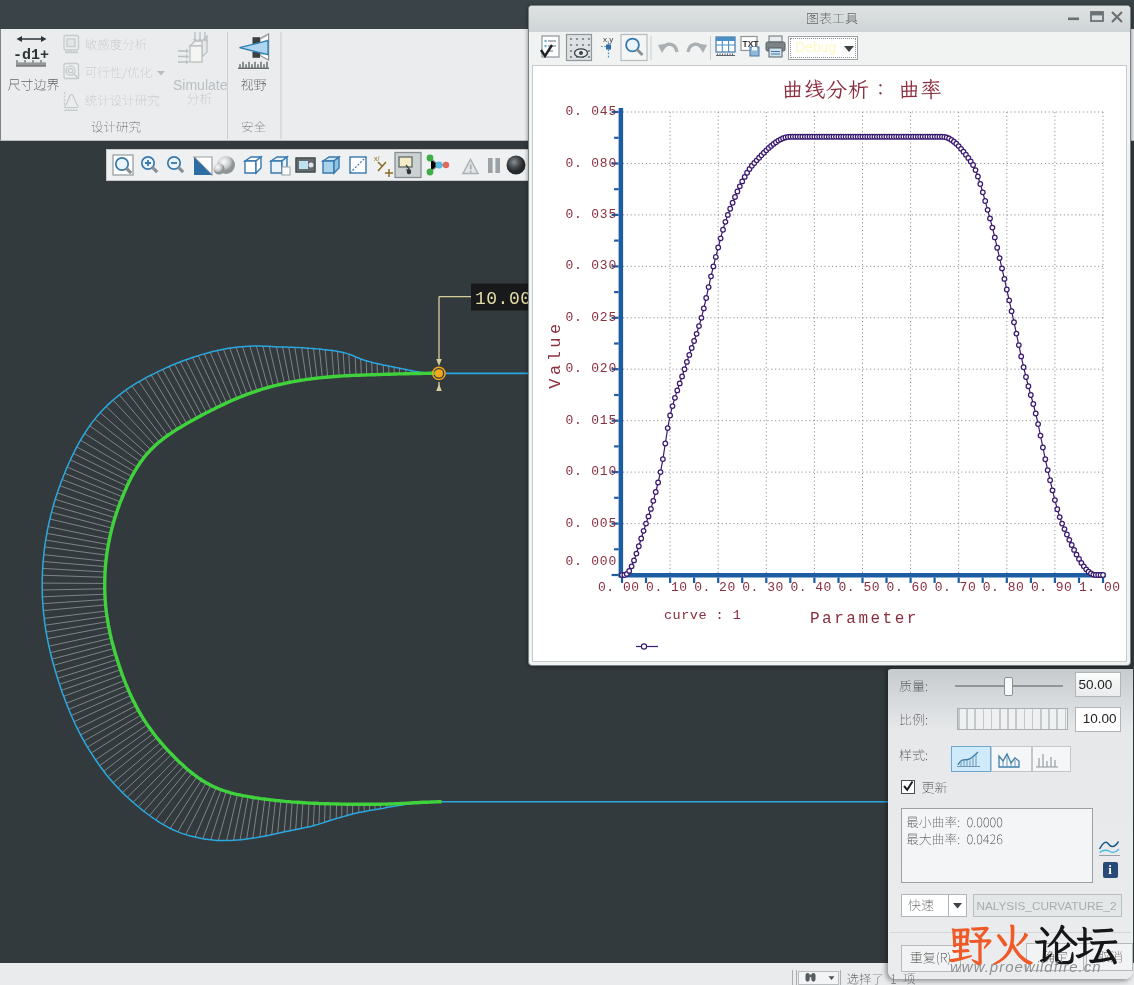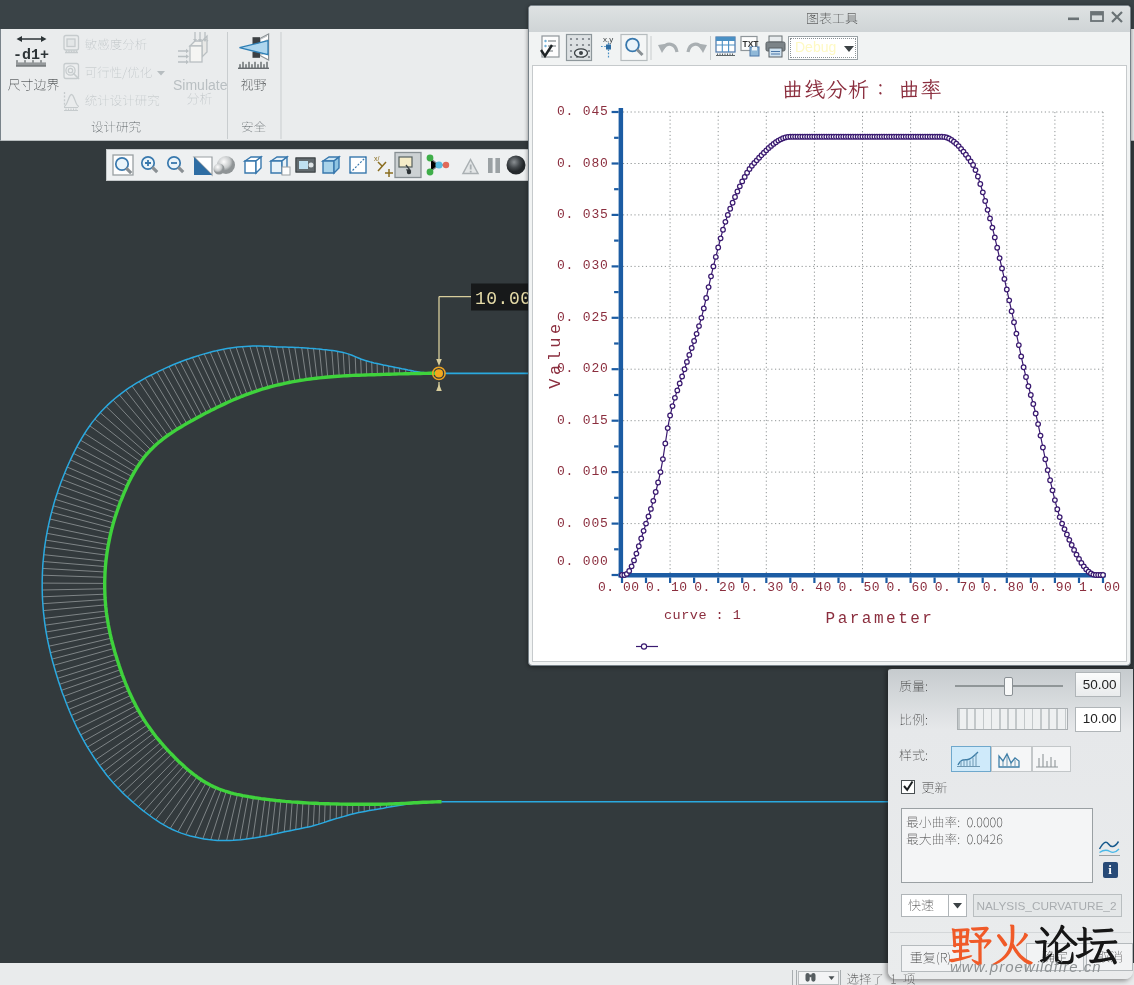--- a/index.html
+++ b/index.html
@@ -1,18 +1,18 @@
 <!DOCTYPE html>
 <html><head><meta charset="utf-8"><style>
 *{margin:0;padding:0;box-sizing:border-box}
 html,body{width:1134px;height:985px;overflow:hidden;background:#333a3d;
  font-family:"Liberation Sans",sans-serif}
 #pg{position:relative;width:1134px;height:985px}
 .abs{position:absolute}
-.ylab{position:absolute;right:517px;width:60px;text-align:left;
+.ylab{position:absolute;right:517px;width:60px;text-align:right;
  font:13px "Liberation Mono",monospace;letter-spacing:0.8px;color:#8b2e3e}
 .xlab{position:absolute;top:580px;width:48px;
  font:13px "Liberation Mono",monospace;letter-spacing:0.5px;color:#8b2e3e}
 </style></head><body>
 <div id="pg">
 
 <div class="abs" style="left:0;top:0;width:1134px;height:29px;background:#3a4347"></div>
 <div class="abs" style="left:0;top:29px;width:1134px;height:112px;background:#eaeced;border-bottom:1px solid #b8bdbf;border-left:1.5px solid #79838a"></div>
 <div class="abs" style="left:0;top:963px;width:1134px;height:22px;background:#e9ebec"></div>
 <svg class="abs" style="left:0;top:0" width="1134" height="985">
@@ -479,35 +479,35 @@
     <div class="xlab" style="left:694.2px">0. 20</div>
     <div class="xlab" style="left:742.3px">0. 30</div>
     <div class="xlab" style="left:790.4px">0. 40</div>
     <div class="xlab" style="left:838.5px">0. 50</div>
     <div class="xlab" style="left:886.6px">0. 60</div>
     <div class="xlab" style="left:934.7px">0. 70</div>
     <div class="xlab" style="left:982.8px">0. 80</div>
     <div class="xlab" style="left:1030.9px">0. 90</div>
     <div class="xlab" style="left:1079.0px">1. 00</div>
 <div class="abs" style="left:485px;top:345px;width:140px;text-align:center;font:17px 'Liberation Mono',monospace;letter-spacing:3.5px;color:#8b2e3e;transform:rotate(-90deg)">Value</div>
-<div class="abs" style="left:810px;top:610px;width:140px;text-align:center;font:16px 'Liberation Mono',monospace;letter-spacing:2.5px;color:#8b2e3e">Parameter</div>
+<div class="abs" style="left:810px;top:610px;width:140px;font:16px 'Liberation Mono',monospace;letter-spacing:2.5px;color:#8b2e3e">Parameter</div>
 <div class="abs" style="left:664px;top:608px;font:13.5px 'Liberation Mono',monospace;letter-spacing:0.5px;color:#8b2e3e">curve : 1</div>
 <div class="abs" style="left:788px;top:36px;width:70px;height:24px;background:#fff;border:1px solid #9aa2a6"></div>
 <div class="abs" style="left:790px;top:38px;width:66px;height:20px;border:1px dotted #8a9296"></div>
 <div class="abs" style="left:795px;top:39px;font:14px 'Liberation Sans',sans-serif;color:#fef9c3">Debug</div>
 <svg class="abs" style="left:840px;top:36px" width="18" height="24">
       <path d="M4 10l5 6 5-6z" fill="#3c4245"></path>
     </svg>
 <div class="abs" style="left:888px;top:667px;width:245px;height:312px;border-radius:4px 0 8px 8px;
  background:linear-gradient(#c6cbce,#e6e8ea 60px,#eaeced);border-top:2px solid #2a2e30;
  box-shadow:-2px 2px 5px rgba(0,0,0,.4)"></div>
 <div class="abs" style="left:955px;top:685px;width:108px;height:1.5px;background:#909698"></div>
 <div class="abs" style="left:1003.5px;top:676.5px;width:9px;height:19px;background:#f8f9f9;border:1px solid #8a9094;border-radius:2px"></div>
 <div class="abs" style="left:1074.5px;top:672px;width:46.5px;height:25px;background:linear-gradient(#fbfcfc,#e9ebec);border:1px solid #b0b5b8"></div>
-<div class="abs" style="left:1074.5px;top:677px;width:42px;text-align:right;font:13.5px 'Liberation Sans',sans-serif;color:#222">50.00</div>
+<div class="abs" style="left:1074.5px;top:677px;width:42px;text-align:center;font:13.5px 'Liberation Sans',sans-serif;color:#222">50.00</div>
 <div class="abs" style="left:956.5px;top:707.5px;width:111px;height:22px;border:1px solid #aaafb2;
  background:repeating-linear-gradient(90deg,#c3c8ca 0,#c3c8ca 1.6px,#eef0f1 1.6px,#eef0f1 8.2px)"></div>
 <div class="abs" style="left:1074.5px;top:706.5px;width:46.5px;height:25px;background:#fff;border:1px solid #b0b5b8"></div>
 <div class="abs" style="left:1074.5px;top:711px;width:42px;text-align:right;font:13.5px 'Liberation Sans',sans-serif;color:#222">10.00</div>
 <div class="abs" style="left:951px;top:746px;width:40px;height:26px;background:#cfeafa;border:1px solid #6fa8cc"></div>
 <div class="abs" style="left:991px;top:746px;width:41px;height:26px;background:#f5f6f7;border:1px solid #c3c7c9"></div>
 <div class="abs" style="left:1032px;top:746px;width:39px;height:26px;background:#f5f6f7;border:1px solid #c3c7c9"></div>
 <svg class="abs" style="left:951px;top:746px" width="120" height="26">
       <path d="M7 19c3.5-7 6-4.5 10-5.5s6-4 10-7.5" stroke="#3f7fa8" stroke-width="1.4" fill="none"></path>
       <path d="M10 20v-5M13 20v-7M16 20v-6M19 20v-5.5M22 20v-8M25 20v-12" stroke="#6d97b2" stroke-width="1"></path>

